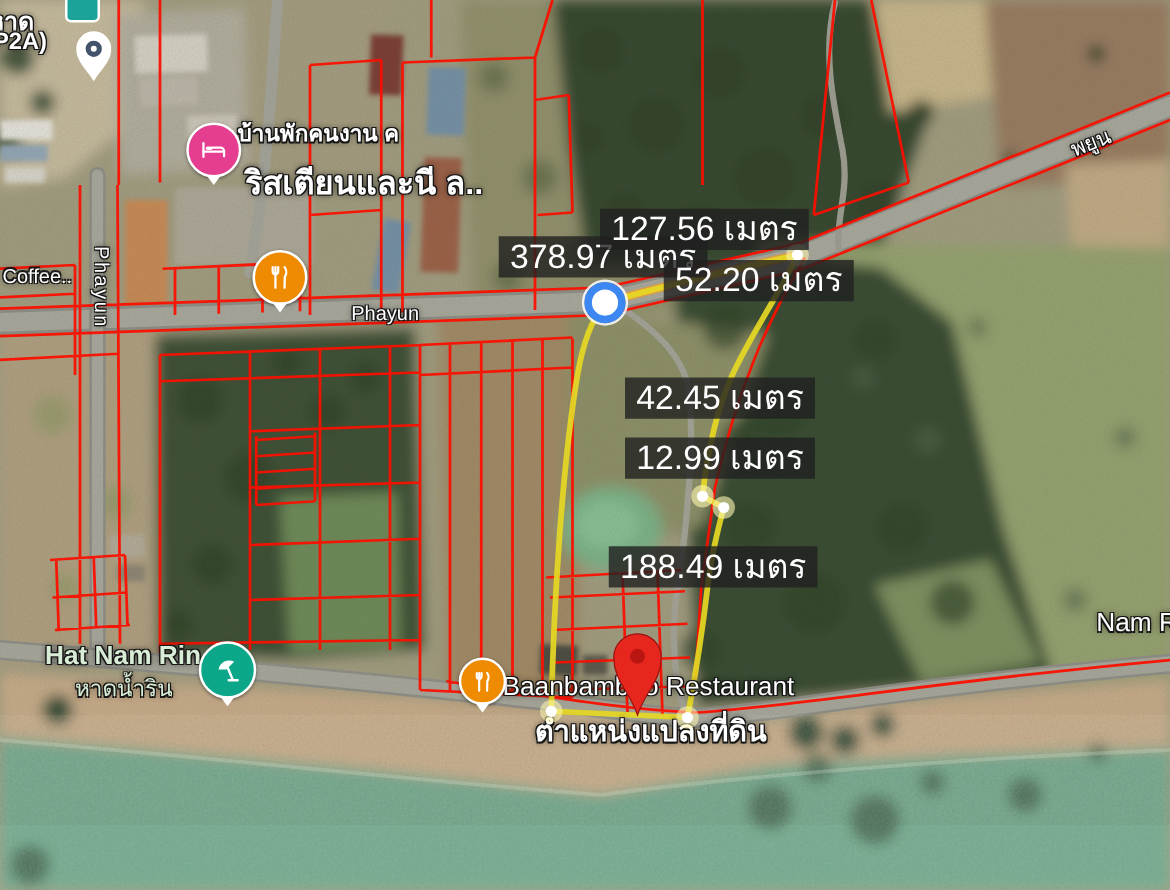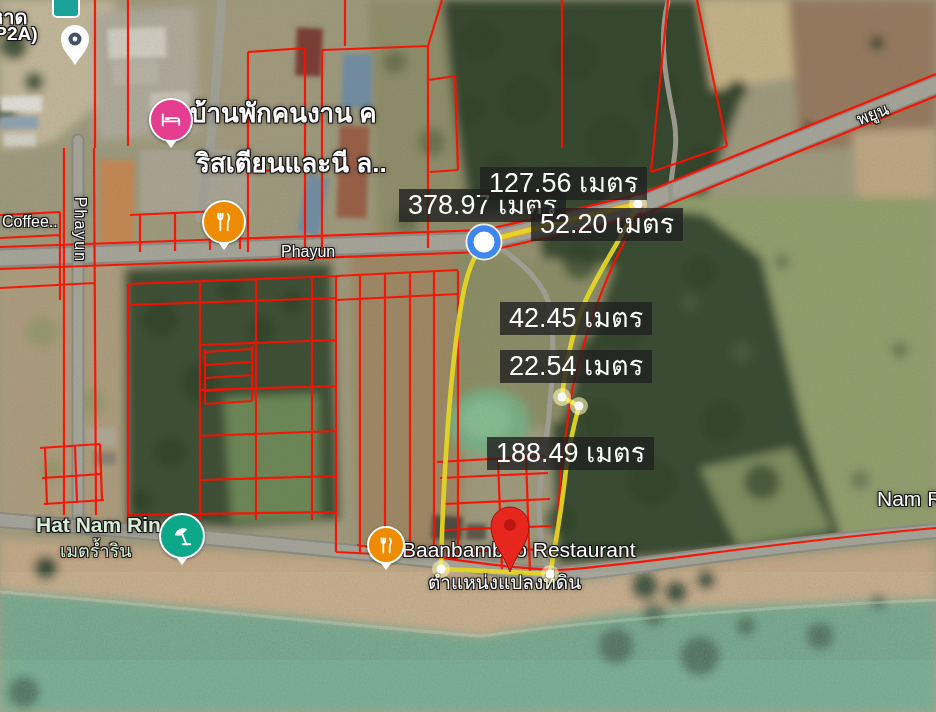--- a/index.html
+++ b/index.html
@@ -200,31 +200,31 @@
     <path fill="none" stroke="#e5d723" stroke-width="4.6" opacity=".93" stroke-linejoin="round" d="
       M484,242 Q560,221 638,204
       C622,238 598,272 585,302 C574,327 566,360 562,397
       L579,406 C572,432 568,452 566,470 C562,505 556,542 550,574
       L441,569 C443,480 450,370 462,300 C466,276 473,256 484,242 Z"></path>
   </svg>
 
   <div class="ovl">
     <div class="halo" style="left:-10px;top:1px;font-size:20px;font-weight:bold">หาด</div>
     <div class="halo" style="left:-12px;top:23px;font-size:19px;font-weight:bold">(P2A)</div>
-    <div class="halo" style="left:190px;top:92px;font-size:26px;font-weight:bold">บ้านพักคนงาน ค</div>
-    <div class="halo" style="left:196px;top:142px;font-size:26px;font-weight:bold">ริสเตียนและนี ล..</div>
+    <div class="halo" style="left:190px;top:92px;font-size:18px;font-weight:bold">บ้านพักคนงาน ค</div>
+    <div class="halo" style="left:196px;top:125px;font-size:26px;font-weight:bold">ริสเตียนและนี ล..</div>
     <div class="halo" style="left:2px;top:213px;font-size:16px">Coffee..</div>
     <div class="halo" style="left:281px;top:243px;font-size:16px">Phayun</div>
     <div class="halo" style="left:80px;top:230px;transform:translate(-50%,-50%) rotate(90deg);font-size:16px;letter-spacing:2px">Phayun</div>
     <div class="halo" style="left:856px;top:100px;transform:rotate(-21deg);font-size:17px">พยูน</div>
     <div class="halo" style="left:877px;top:487px;font-size:21px">Nam R</div>
     <div class="halo green" style="left:36px;top:513px;font-size:21px;font-weight:bold">Hat Nam Rin</div>
-    <div class="halo green" style="left:60px;top:536px;font-size:18px">เมตร้ำริน</div>
+    <div class="halo green" style="left:60px;top:536px;font-size:18px">หาดน้ำริน</div>
     <div class="halo" style="left:402px;top:538px;font-size:21px">Baanbamboo Restaurant</div>
-    <div class="halo" style="left:428px;top:567px;font-size:19px;font-weight:normal">ตำแหน่งแปลงที่ดิน</div>
+    <div class="halo" style="left:428px;top:567px;font-size:23px;font-weight:bold">ตำแหน่งแปลงที่ดิน</div>
   </div>
 
   <svg class="layer" width="936" height="712" viewBox="0 0 936 712" style="pointer-events:none">
     <g>
       <circle cx="638" cy="204" r="9" fill="#fff8b0" opacity=".55"></circle>
         <circle cx="638" cy="204" r="4.5" fill="#fff"></circle>
     </g>
     <g>
       <circle cx="562" cy="397" r="9" fill="#fff8b0" opacity=".6"></circle>
         <circle cx="562" cy="397" r="4.5" fill="#fff"></circle>
@@ -249,21 +249,21 @@
       <path d="M510,572 C503,552 491,544 491,526 A19,19 0 1,1 529,526 C529,544 517,552 510,572 Z" fill="#e7261e" stroke="#9c1310" stroke-width="1"></path>
       <circle cx="510" cy="525" r="6" fill="#b91612"></circle>
     </g>
   </svg>
 
   <div class="ovl">
     <div class="mbox" style="left:399px;top:189px">378.97 เมตร</div>
     <div class="mbox" style="left:480px;top:167px">127.56 เมตร</div>
     <div class="mbox" style="left:531px;top:208px">52.20 เมตร</div>
     <div class="mbox" style="left:500px;top:302px">42.45 เมตร</div>
-    <div class="mbox" style="left:500px;top:350px">22.54 เมตร</div>
+    <div class="mbox" style="left:500px;top:350px">12.99 เมตร</div>
     <div class="mbox" style="left:487px;top:437px">188.49 เมตร</div>
   </div>
 
   <div class="ovl">
     <div class="poi" style="left:52px;top:-8px">
       <div style="width:24px;height:22px;background:#1ba39a;border:2px solid #fff;border-radius:5px"></div>
     </div>
 
     <div class="poi" style="left:58px;top:24px">
       <svg width="34" height="42" viewBox="0 0 34 42">

